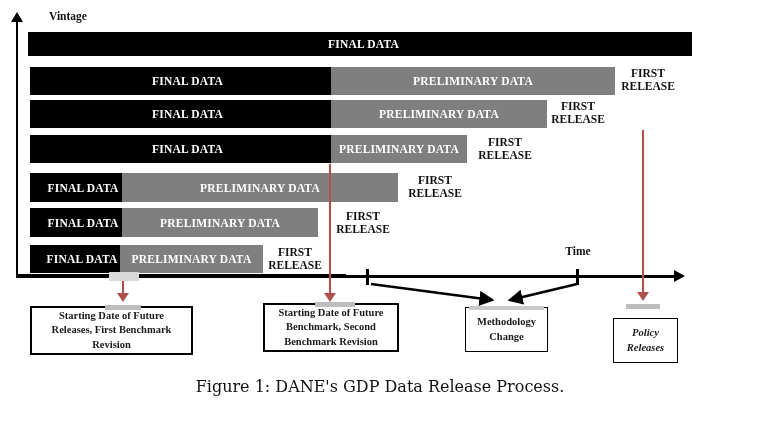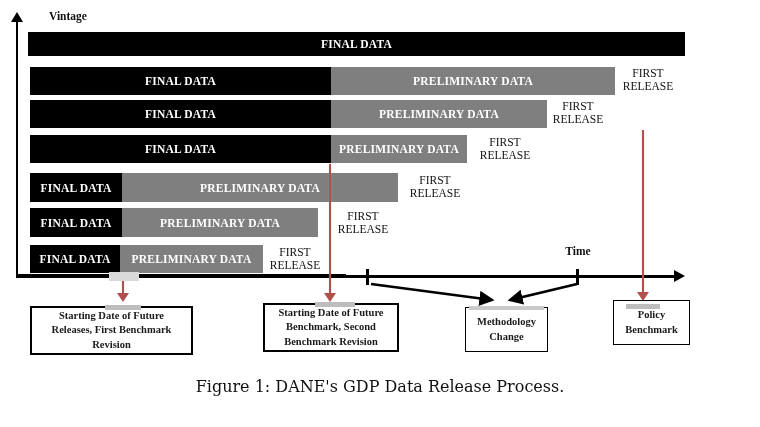--- a/index.html
+++ b/index.html
@@ -3,24 +3,24 @@
 <meta charset="utf-8">
 <style>
   html,body{margin:0;padding:0;background:#ffffff;}
   #canvas{
     position:relative;width:760px;height:427px;background:#ffffff;overflow:hidden;
     font-family:"Liberation Serif","DejaVu Serif",serif;
   }
   
   .seg{position:absolute;display:flex;align-items:center;justify-content:center;
        font-weight:bold;font-size:11.5px;color:#ffffff;letter-spacing:.2px;white-space:nowrap;}
-  .seg.black{background:#000000;}
+  .seg.black{background:#000000;padding-left:7px;}
   .seg.gray{background:#7f7f7f;}
   
-  .fr{position:absolute;width:64px;text-align:center;font-weight:normal;font-size:11.5px;
+  .fr{position:absolute;width:64px;text-align:center;font-weight:bold;font-size:11.5px;
       line-height:13px;color:#111;}
   
   .vline{position:absolute;left:16px;top:21px;width:2px;height:257px;background:#000;}
   .v-arrow{position:absolute;left:11px;top:12px;width:0;height:0;
       border-left:6px solid transparent;border-right:6px solid transparent;border-bottom:10px solid #000;}
   .hline-thick{position:absolute;left:16px;top:274px;width:330px;height:4px;background:#000;}
   .hline-thin{position:absolute;left:346px;top:275px;width:330px;height:2.5px;background:#000;}
   .h-arrow{position:absolute;left:674px;top:270px;width:0;height:0;
       border-top:6px solid transparent;border-bottom:6px solid transparent;border-left:11px solid #000;}
   .tick{position:absolute;top:269px;width:2.5px;height:16px;background:#000;}
@@ -134,21 +134,21 @@
     <div>Benchmark Revision</div>
   </div>
   <div class="smudge" style="left:315px;top:302px;width:40px;"></div>
 
   <div class="box thin" style="left:465px;top:307px;width:83px;height:45px;">
     <div>Methodology</div>
     <div>Change</div>
   </div>
   <div class="smudge" style="left:469px;top:306px;width:75px;height:4px;background:#c9c9c9;"></div>
 
-  <div class="box thin" style="left:613px;top:300px;width:77px;height:45px;">
+  <div class="box thin" style="left:613px;top:318px;width:65px;height:45px;font-style:italic;">
     <div>Policy</div>
-    <div>Benchmark</div>
+    <div>Releases</div>
   </div>
   <div class="smudge" style="left:626px;top:304px;width:34px;"></div>
 
   <div class="caption">Figure 1: DANE's GDP Data Release Process.</div>
 
 </div>
 
 </body></html>

